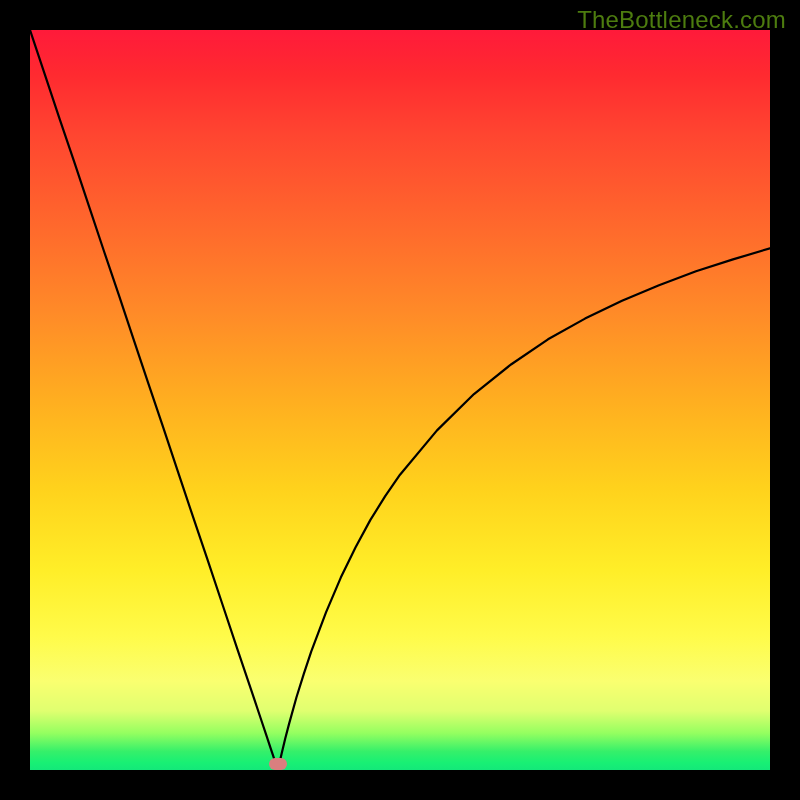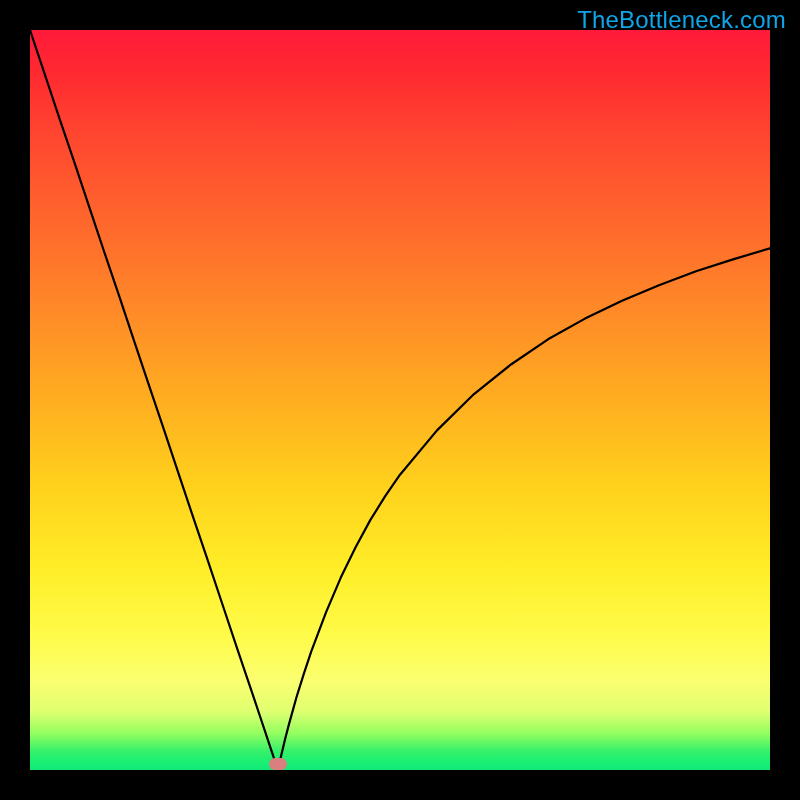--- a/index.html
+++ b/index.html
@@ -54,21 +54,21 @@
     width: 18px;
     height: 12px;
     border-radius: 6px;
     background: #d97f7f;
     transform: translate(-50%, -50%);
   }
   .attribution {
     position: absolute;
     top: 6px;
     right: 14px;
-    color: #0ea5e9;
+    color: #4d7c0f;
     font-size: 24px;
     font-weight: 400;
     letter-spacing: 0.2px;
   }
 </style>
 </head>
 <body>
 
 <div class="frame">
 

